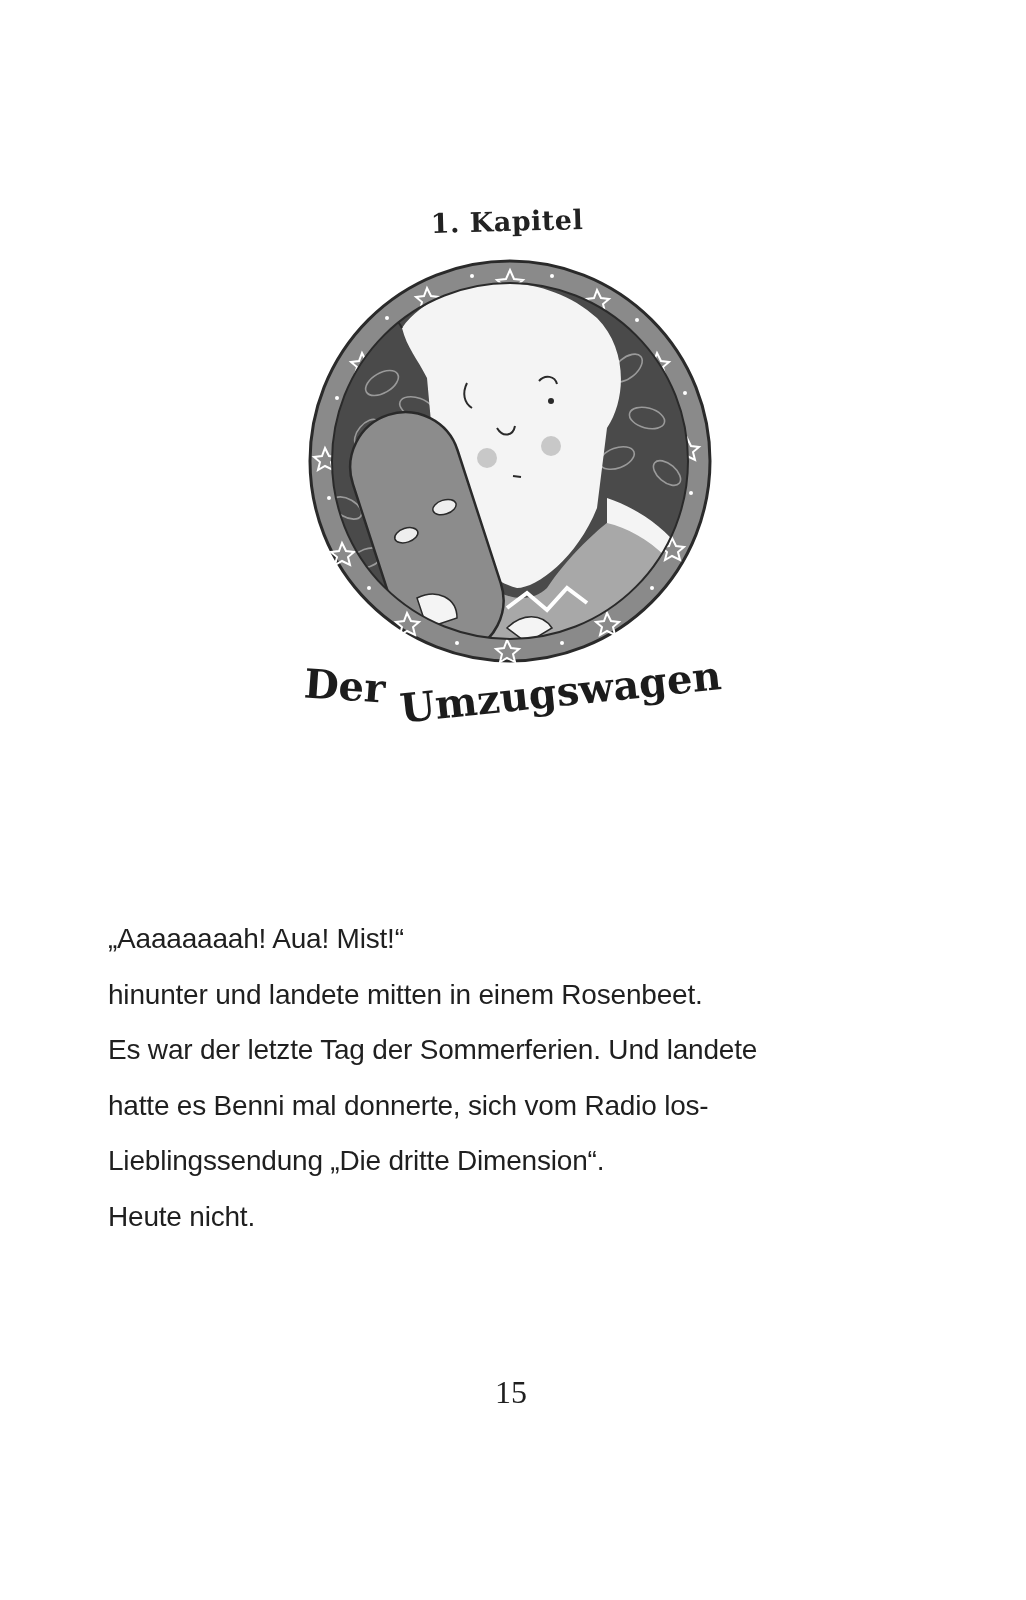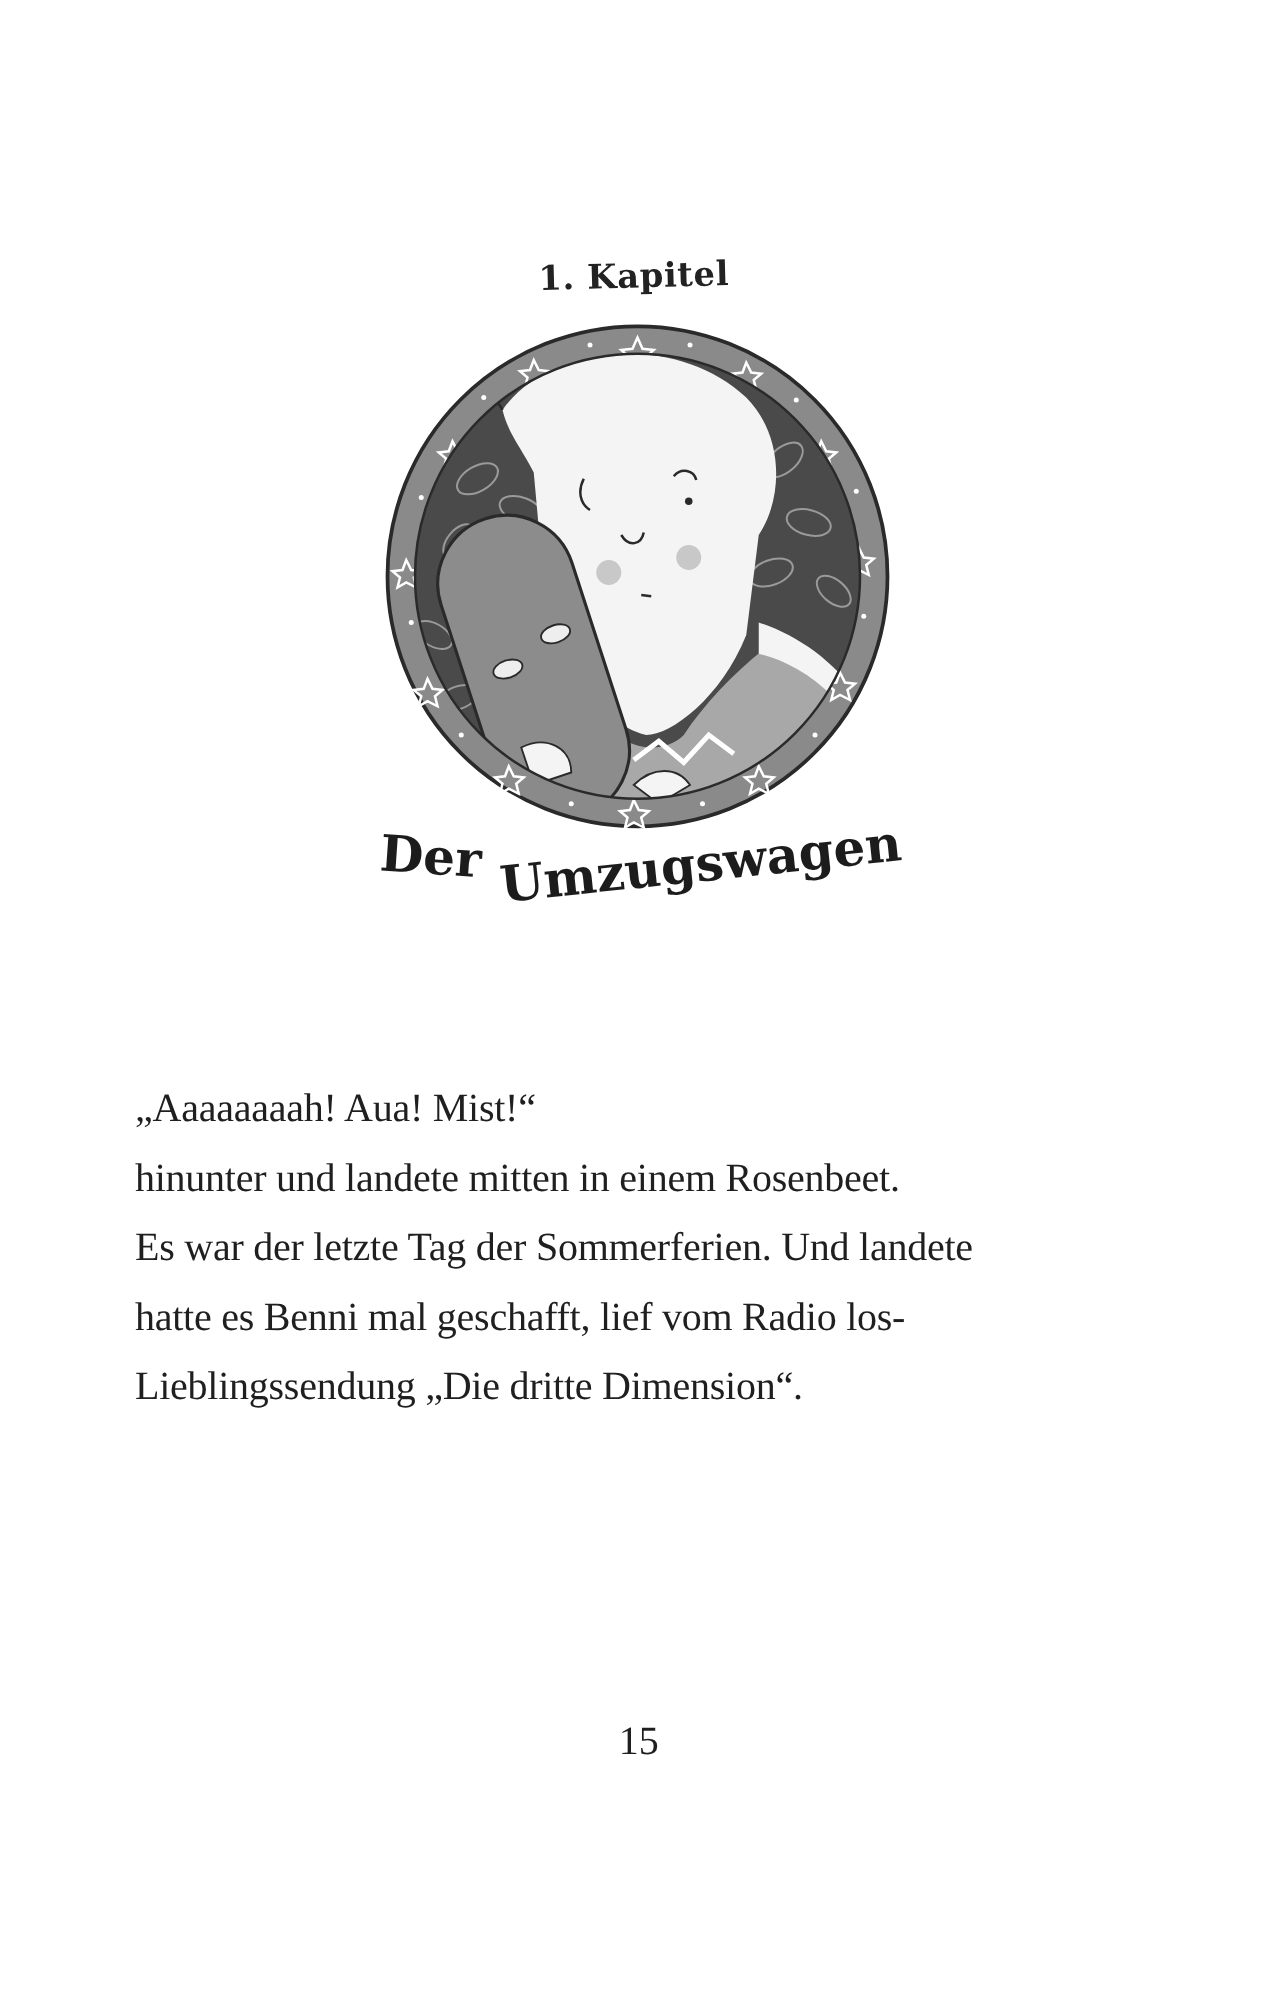--- a/index.html
+++ b/index.html
@@ -45,24 +45,24 @@
       font-weight: bold;
       font-size: 40px;
       color: #1c1c1c;
     }
     .chapter-title span {
       display: inline-block;
     }
     .body-text {
       position: absolute;
       left: 108px;
-      top: 859px;
+      top: 911px;
       width: 800px;
-      font-family: Liberation Serif, serif;
-      font-size: 32px;
+      font-family: Liberation Sans, sans-serif;
+      font-size: 28px;
       line-height: 55.5px;
       color: #1f1f1f;
       letter-spacing: -0.2px;
     }
     .body-text .line {
       display: block;
       white-space: nowrap;
     }
     .page-number {
       position: absolute;
@@ -168,17 +168,18 @@
 
 <div class="chapter-title">
   <span style="transform: rotate(4deg) translateY(-2px);">Der</span>
   <span style="transform: rotate(-6deg) translateY(4px);">Umzugswagen</span>
 </div>
 
 <div class="body-text">
   <span class="line">„Aaaaaaaah! Aua! Mist!“</span>
   <span class="line">hinunter und landete mitten in einem Rosenbeet.</span>
   <span class="line">Es war der letzte Tag der Sommerferien. Und landete</span>
-  <span class="line">hatte es Benni mal geschafft, lief vom Radio los-</span>
+  <span class="line">hatte es Benni mal donnerte, sich vom Radio los-</span>
   <span class="line">Lieblingssendung „Die dritte Dimension“.</span>
+  <span class="line">Heute nicht.</span>
 </div>
 
 <div class="page-number">15</div>
 
 </body></html>

